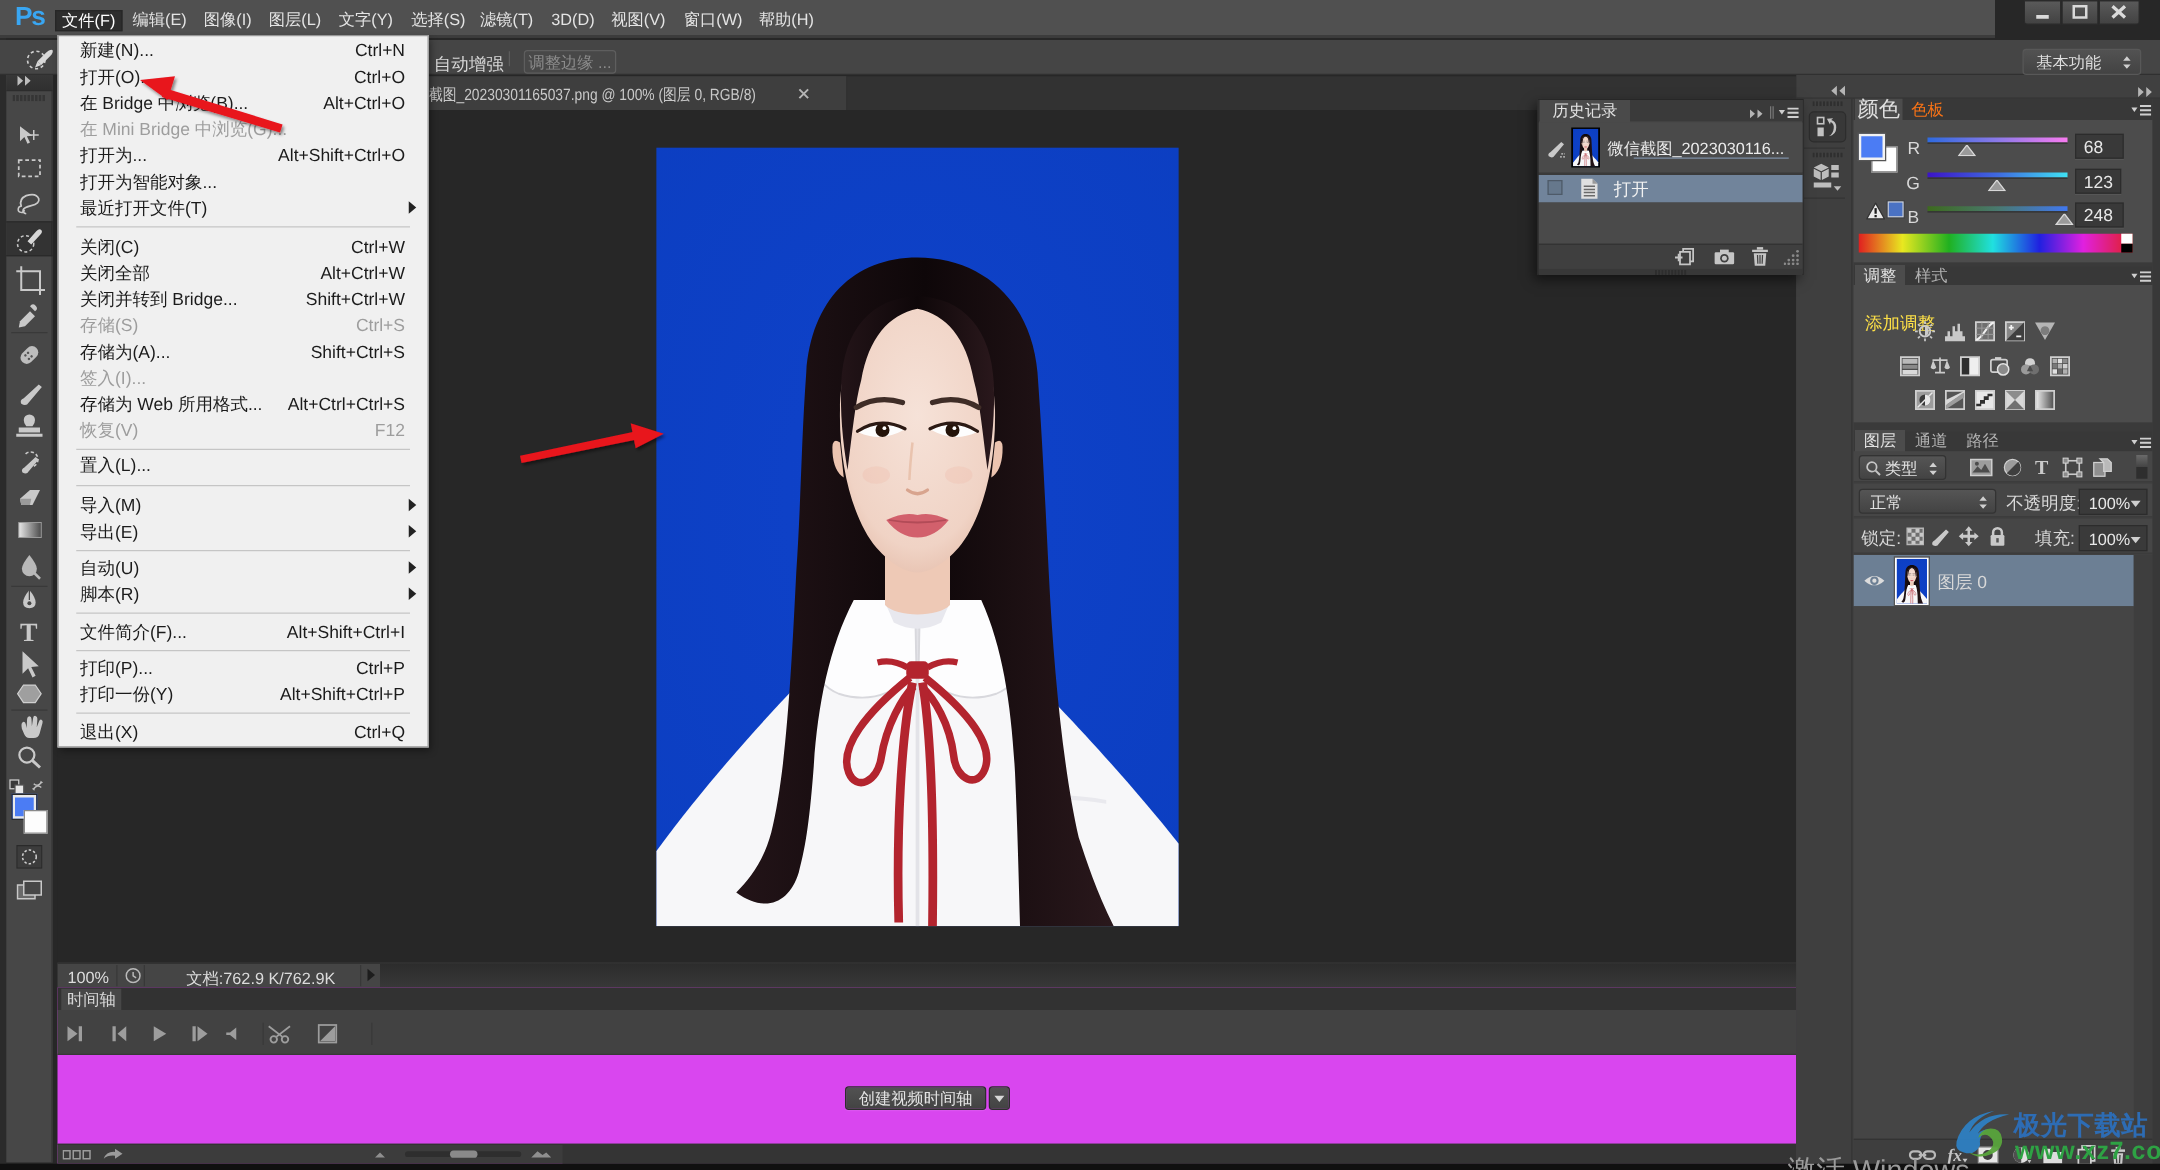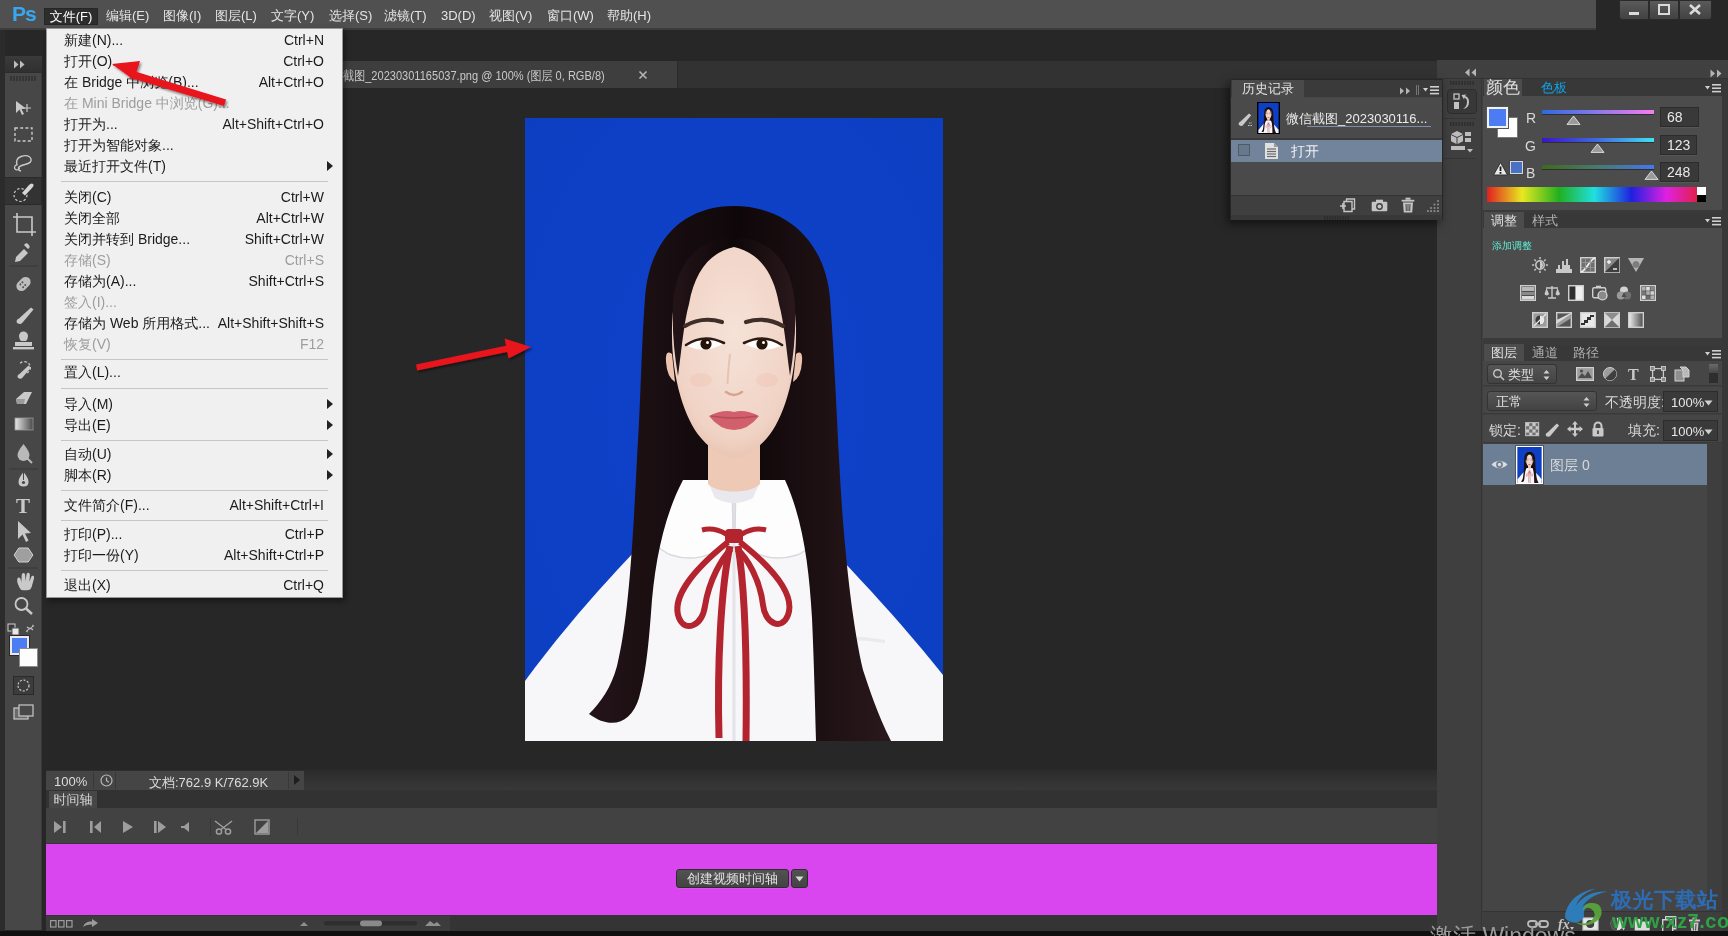--- a/index.html
+++ b/index.html
@@ -290,20 +290,33 @@
 </div>
 <div class="abs" id="tabbar">
       <div id="doctab">
 <span class="abs" style="left:275px;top:6px;color:#c9c9c9;font-size:13px;white-space:nowrap;transform:scaleX(0.85);transform-origin:0 0">微信截图_20230301165037.png @ 100% (图层 0, RGB/8)</span>
 <span class="abs" style="left:586px;top:0;width:46px;height:27px;background:#3e3e3e"></span>
 <svg class="abs" style="left:592px;top:9px" width="10" height="10" viewBox="0 0 10 10">
           <path d="M1.5 1.5 L8.5 8.5 M8.5 1.5 L1.5 8.5" stroke="#b5b5b5" stroke-width="1.6"></path>
         </svg>
 </div>
     </div>
+<div class="abs" id="optbar">
+<svg class="abs" style="left:20px;top:4px" width="26" height="22" viewBox="0 0 26 22">
+<circle cx="9" cy="12" r="7" fill="none" stroke="#cfcfcf" stroke-width="1.3" stroke-dasharray="2.5 2.2"></circle>
+<path d="M10 13 L17 6 Q20 3 22 4 Q23 6 20 9 L13 16 Z" fill="#d8d8d8"></path>
+<path d="M10 13 l3 3 l-5 2 z" fill="#d8d8d8"></path>
+</svg>
+<span class="abs cn" style="left:347px;top:11px;font-size:14px">自动增强</span>
+<span class="abs" style="left:407px;top:9px;width:1px;height:12px;background:#5c5c5c"></span>
+<span class="abs" style="left:419px;top:8px;width:74px;height:19px;border:1px solid #5e5e5e;border-radius:3px;background:#484848;color:#8b8b8b;font-size:13px;text-align:center;line-height:17px">调整边缘 ...</span>
+<span class="abs" style="left:1618px;top:7px;width:95px;height:21px;border:1px solid #585858;border-radius:3px;background:linear-gradient(#525252,#434343);color:#dedede;font-size:13px;line-height:19px;padding-left:10px">基本功能<svg style="position:absolute;right:6px;top:4px" width="9" height="12" viewBox="0 0 9 12">
+          <path d="M1.5 4.5 L4.5 1 L7.5 4.5 Z M1.5 7.5 L4.5 11 L7.5 7.5 Z" fill="#cfcfcf"></path>
+        </svg></span>
+</div>
 <div class="abs" id="menubar">
 <span id="pslogo">Ps</span>
 <span id="fileitem">文件(F)</span>
 <span class="mitem" style="left:106px">编辑(E)</span>
 <span class="mitem" style="left:163px">图像(I)</span>
 <span class="mitem" style="left:215px">图层(L)</span>
 <span class="mitem" style="left:271px">文字(Y)</span>
 <span class="mitem" style="left:329px">选择(S)</span>
 <span class="mitem" style="left:384px">滤镜(T)</span>
 <span class="mitem" style="left:441px">3D(D)</span>
@@ -374,21 +387,21 @@
           <rect x="16" y="3" width="6" height="4"></rect>
           <rect x="16" y="9" width="6" height="4"></rect>
           <rect x="2" y="17" width="14" height="4"></rect>
           <path d="M18 20 h6 l-3 3.5 z"></path>
         </g>
       </svg>
 <div class="abs" style="left:6px;top:98px;width:33px;height:1px;background:#353535"></div>
 
 <div class="abs" style="left:46px;top:19px;width:239px;height:17px;background:#383838"></div>
 <div class="abs" style="left:47px;top:19px;width:38px;height:18px;background:#4c4c4c;color:#e0e0e0;font-size:17px;text-align:center;line-height:18px">颜色</div>
-<div class="abs" style="left:104px;top:19px;width:38px;height:17px;color:#0ea5e9;font-size:13px;text-align:left;line-height:18px">色板</div>
+<div class="abs" style="left:80px;top:19px;width:38px;height:17px;color:#f97316;font-size:13px;text-align:right;line-height:18px">色板</div>
 <svg class="abs" style="left:268px;top:24px" width="16" height="9" viewBox="0 0 16 9">
         <path d="M0 2 l5 0 l-2.5 3.5 z" fill="#cfcfcf"></path>
         <g fill="#cfcfcf">
           <rect x="7" y="0" width="9" height="1.6"></rect>
           <rect x="7" y="3.4" width="9" height="1.6"></rect>
           <rect x="7" y="6.8" width="9" height="1.6"></rect>
         </g>
       </svg>
 <div class="abs" style="left:46px;top:36px;width:239px;height:114px;background:#4c4c4c"></div>
 <div class="abs" style="left:60px;top:57px;width:21px;height:21px;background:#fff;border:1px solid #777"></div>
@@ -427,21 +440,21 @@
 <div class="abs" style="left:88px;top:152px;width:40px;height:16px;color:#b2b2b2;font-size:13px;text-align:center;line-height:17px">样式</div>
 <svg class="abs" style="left:268px;top:157px" width="16" height="9" viewBox="0 0 16 9">
         <path d="M0 2 l5 0 l-2.5 3.5 z" fill="#cfcfcf"></path>
         <g fill="#cfcfcf">
           <rect x="7" y="0" width="9" height="1.6"></rect>
           <rect x="7" y="3.4" width="9" height="1.6"></rect>
           <rect x="7" y="6.8" width="9" height="1.6"></rect>
         </g>
       </svg>
 <div class="abs" style="left:46px;top:168px;width:239px;height:110px;background:#4c4c4c"></div>
-<div class="abs" style="left:55px;top:179px;font-size:10px;color:#5eead4">添加调整</div>
+<div class="abs" style="left:55px;top:190px;font-size:14px;color:#fde047">添加调整</div>
 <svg class="abs" id="adjicons" style="left:46px;top:190px" width="239px" height="85" viewBox="0 0 239 85">
 <g>
 
 <g transform="translate(49,7)">
             <circle cx="8" cy="8" r="4.2" fill="none" stroke="#c9c9c9" stroke-width="1.5"></circle>
             <path d="M8 4 A 4.2 4.2 0 0 1 8 12 Z" fill="#c9c9c9"></path>
             <g stroke="#c9c9c9" stroke-width="1.4">
               <line x1="8" y1="0" x2="8" y2="2.2"></line>
               <line x1="8" y1="13.8" x2="8" y2="16"></line>
               <line x1="0" y1="8" x2="2.2" y2="8"></line>
@@ -857,21 +870,21 @@
       </div>
 <div class="mi" style="top:242px">
         <span class="lab">存储为(A)...</span>
         <span class="sc">Shift+Ctrl+S</span>
       </div>
 <div class="mi dis" style="top:263px">
         <span class="lab">签入(I)...</span>
       </div>
 <div class="mi" style="top:284px">
         <span class="lab">存储为 Web 所用格式...</span>
-        <span class="sc">Alt+Shift+Shift+S</span>
+        <span class="sc">Alt+Ctrl+Ctrl+S</span>
       </div>
 <div class="mi dis" style="top:305px">
         <span class="lab">恢复(V)</span>
         <span class="sc">F12</span>
       </div>
 <div class="msep" style="top:330px"></div>
 <div class="mi" style="top:333px">
         <span class="lab">置入(L)...</span>
       </div>
 <div class="msep" style="top:359px"></div>

